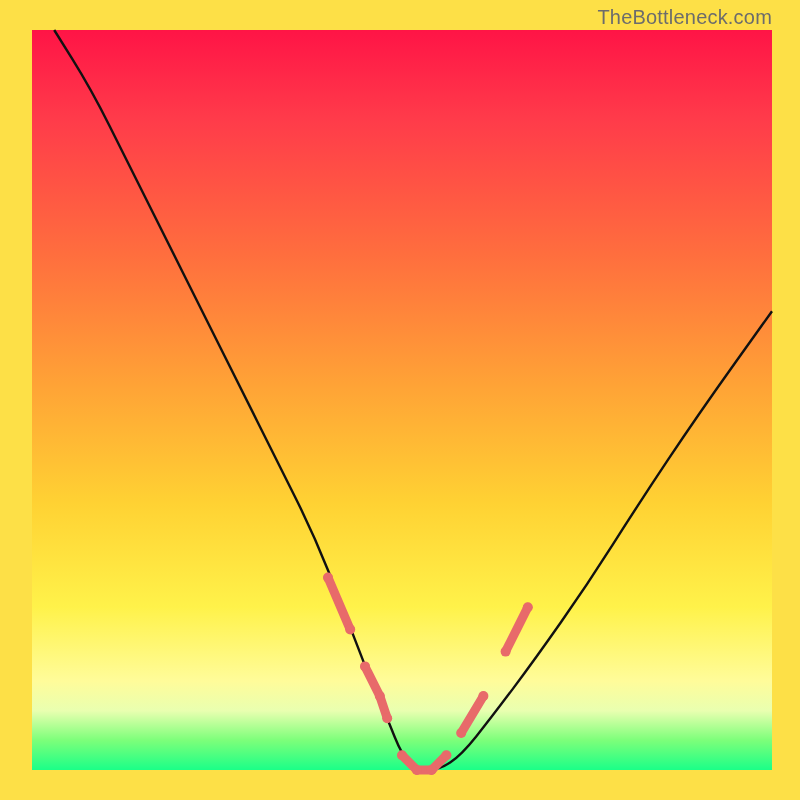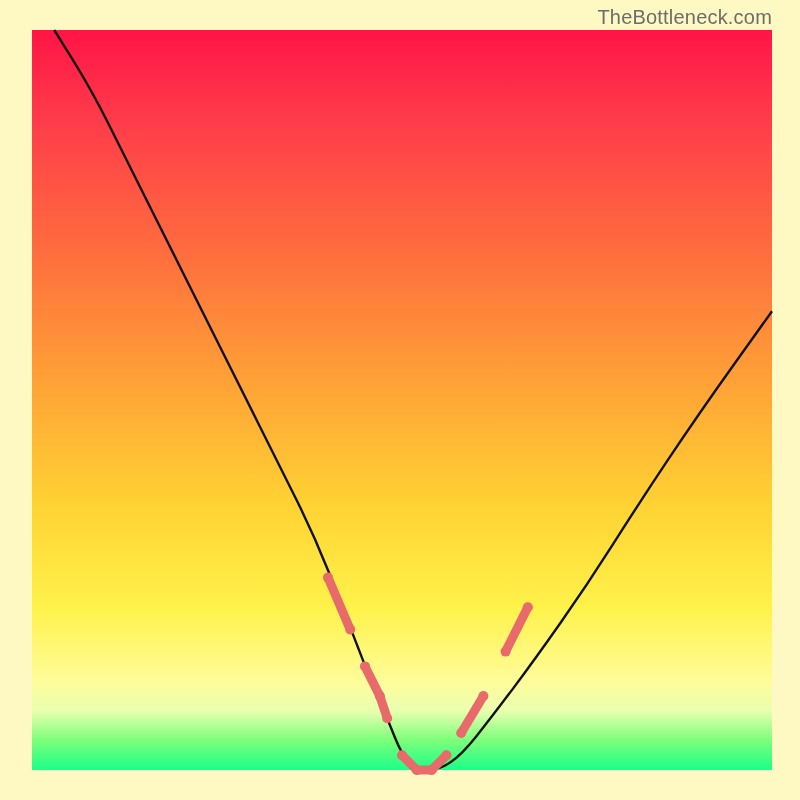--- a/index.html
+++ b/index.html
@@ -8,21 +8,21 @@
     width: 800px;
     height: 800px;
     overflow: hidden;
     background: #000;
     font-family: Arial, Helvetica, sans-serif;
   }
   .frame {
     position: relative;
     width: 800px;
     height: 800px;
-    background: #fef9c3;
+    background: #fde047;
   }
   .plot {
     position: absolute;
     left: 32px;
     top: 30px;
     width: 740px;
     height: 740px;
     
     background: linear-gradient(
       to bottom,

